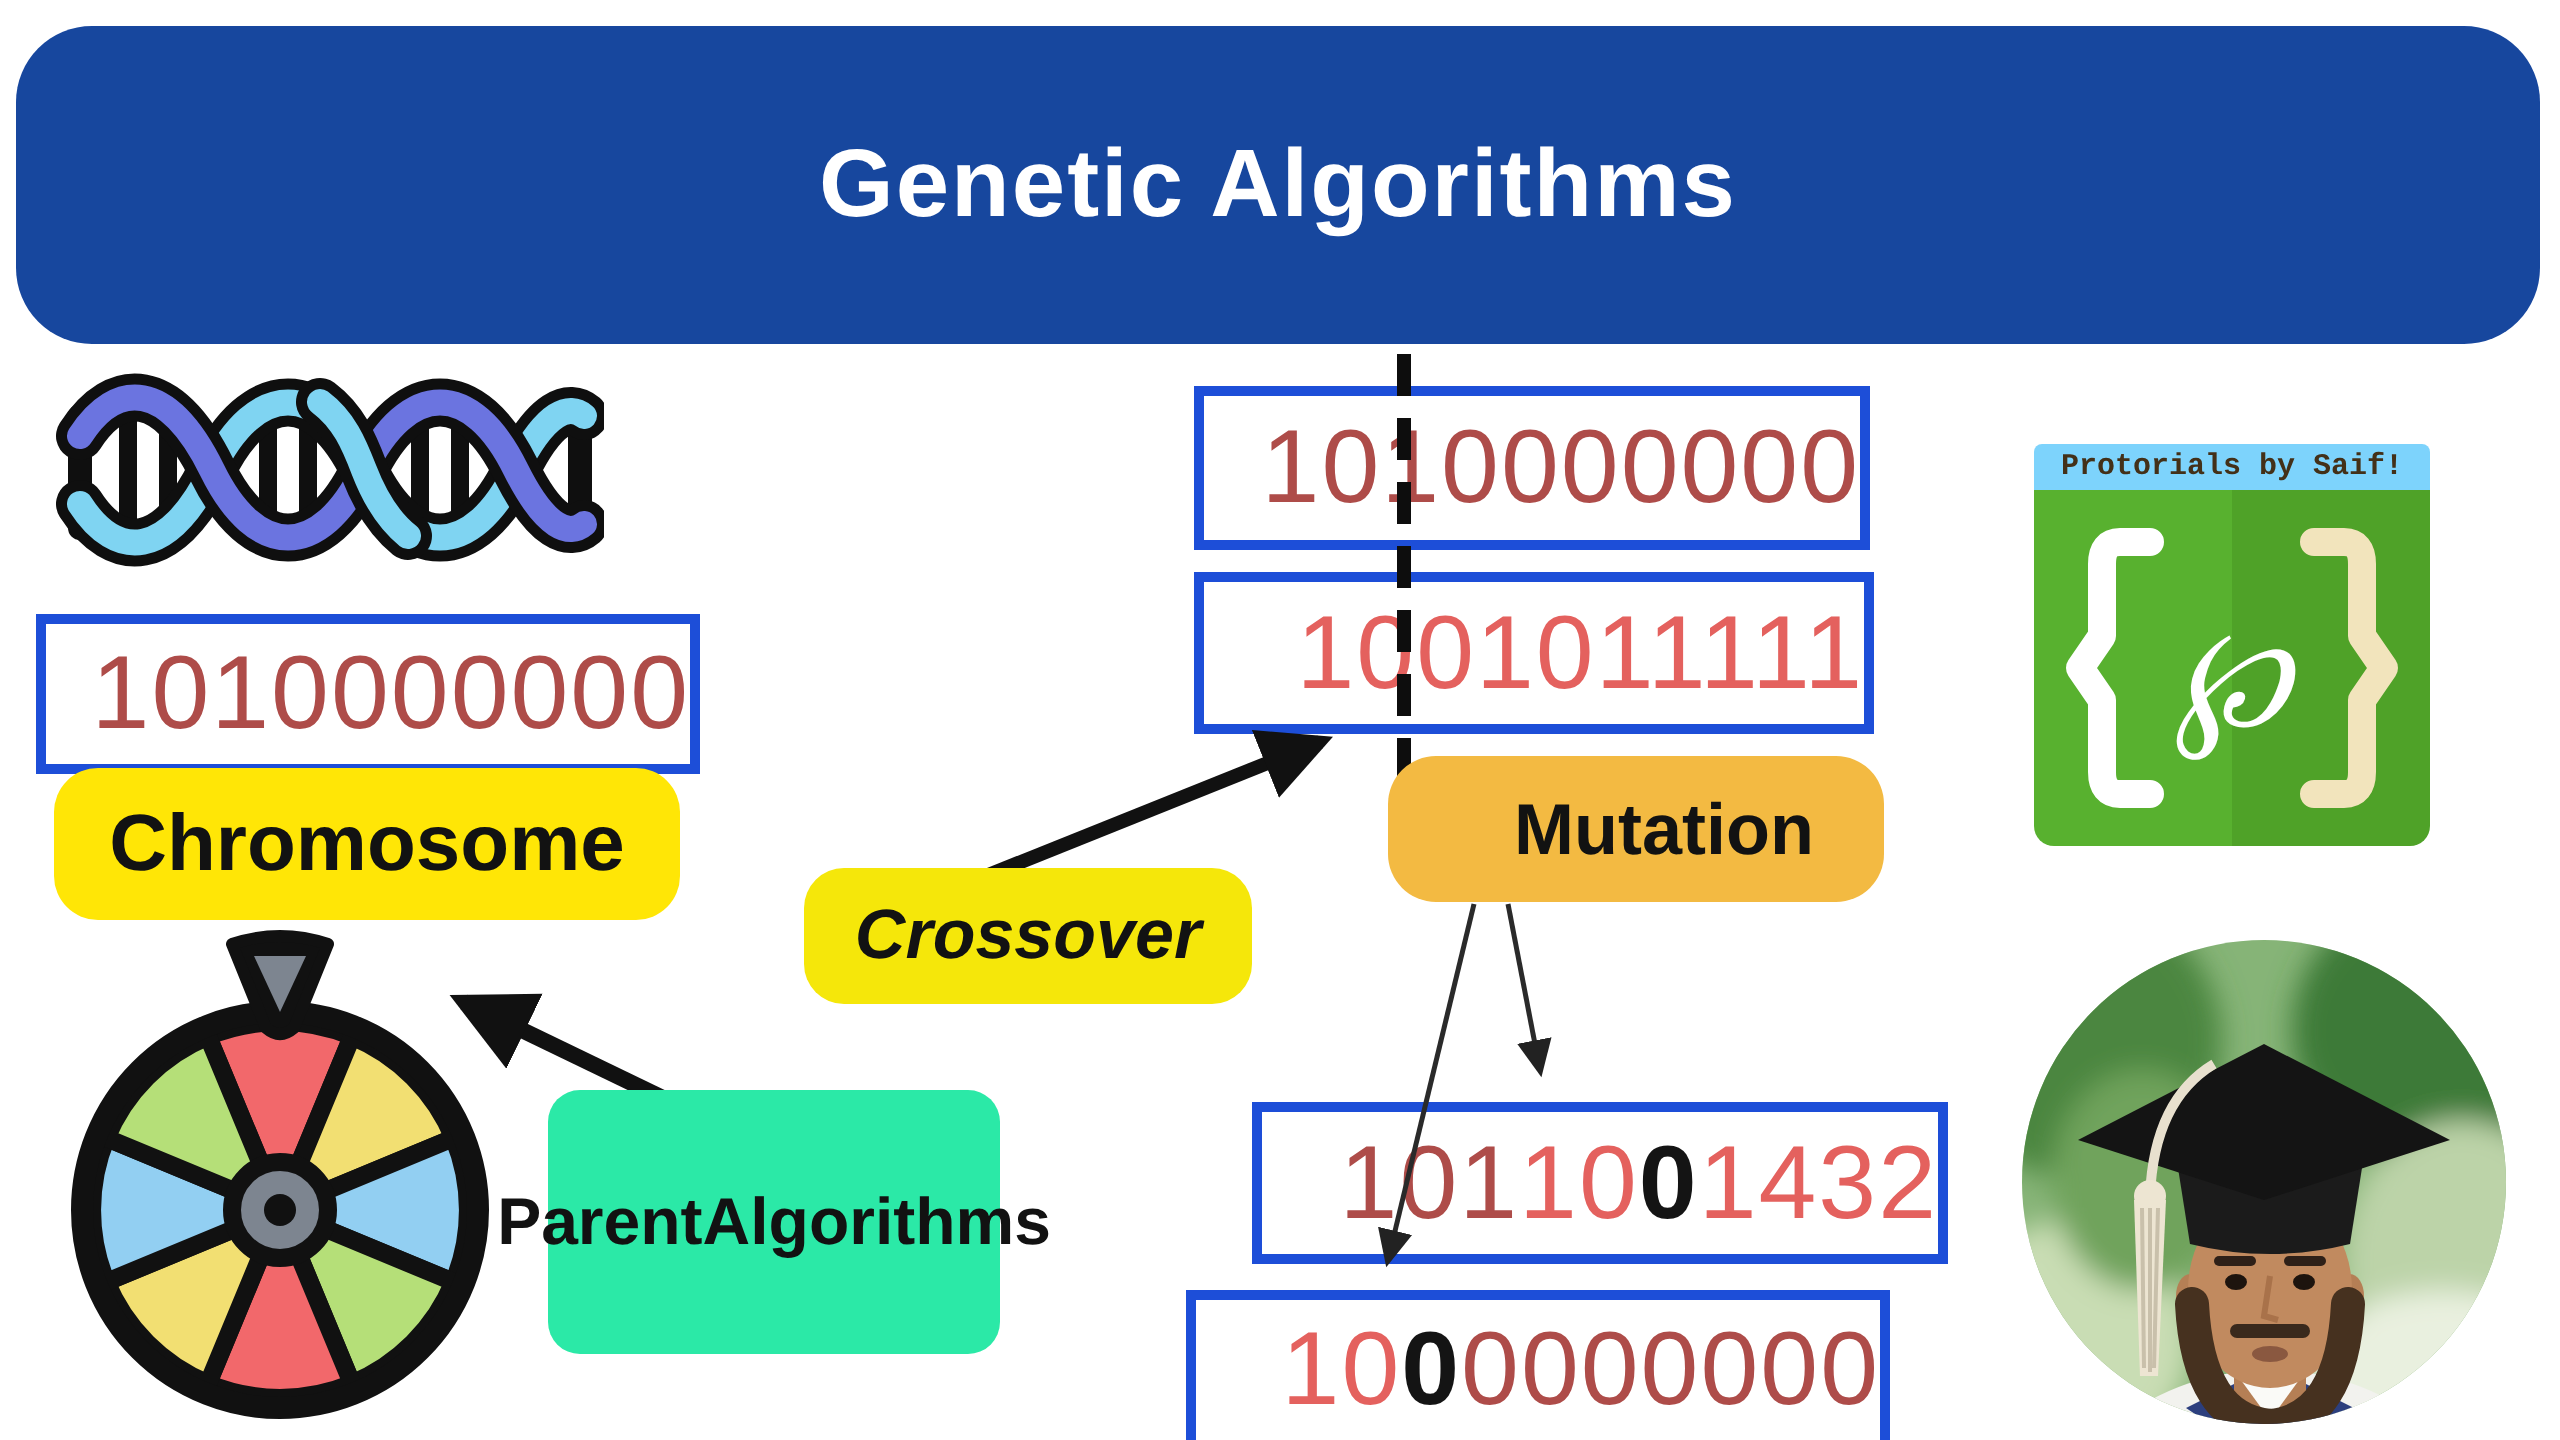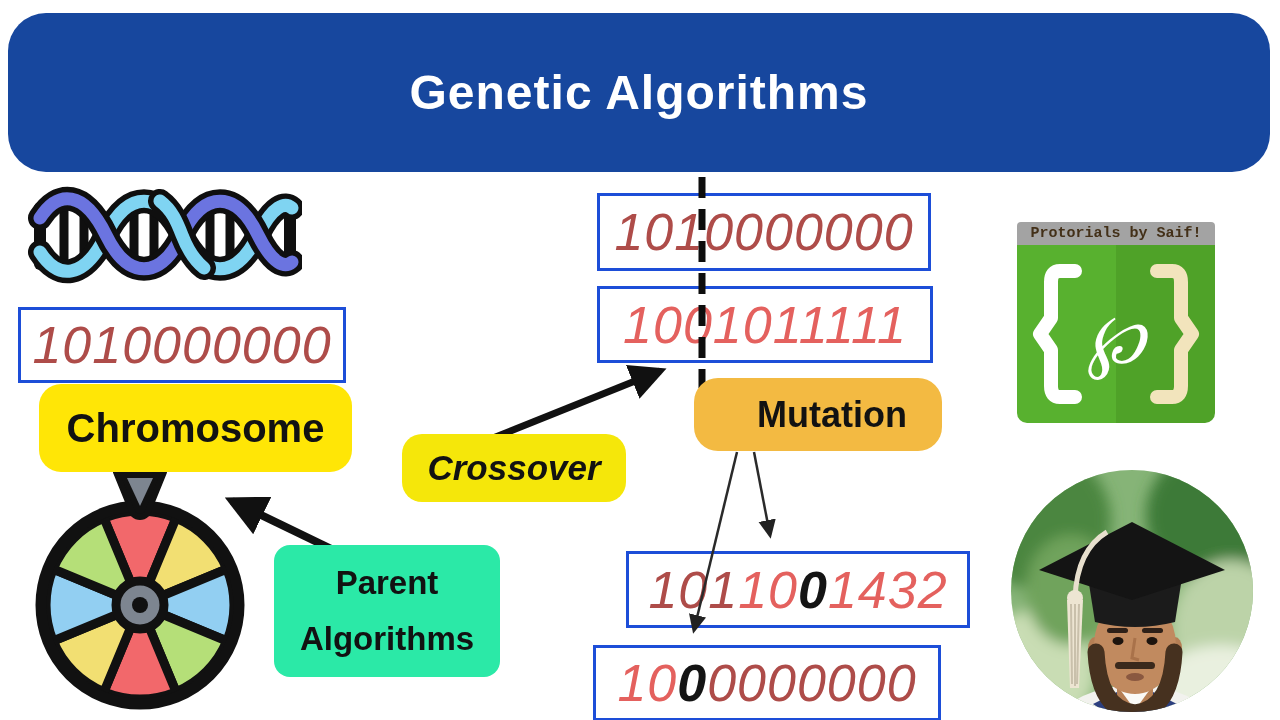--- a/index.html
+++ b/index.html
@@ -11,44 +11,44 @@
   .banner{
     position:absolute;left:8px;top:13px;width:1262px;height:159px;
     background:#17479E;border-radius:38px;z-index:2;
     display:flex;align-items:center;justify-content:center;
   }
   .banner-title{
     color:#ffffff;font-size:48px;font-weight:bold;letter-spacing:1px;
   }
   
   .bitbox{
-    position:absolute;background:#ffffff;border:3px solid #1d4ed8;
-    display:flex;align-items:center;justify-content:center;z-index:1;
-    font-size:52px;letter-spacing:1px;white-space:nowrap;font-style:italic;
+    position:absolute;background:#ffffff;border:5px solid #1d4ed8;
+    display:flex;align-items:center;justify-content:flex-end;z-index:1;
+    font-size:52px;letter-spacing:1px;white-space:nowrap;
   }
   .d-dark{color:#AE4C49;}
   .d-light{color:#E4615E;}
   .d-black{color:#141414;font-weight:bold;}
   
   .pill{
     position:absolute;z-index:10;display:flex;align-items:center;justify-content:center;
     color:#121212;font-weight:bold;text-align:center;
   }
-  .pill-chromosome{left:27px;top:384px;width:313px;height:88px;background:#FFE606;border-radius:22px;font-size:40px;margin-left:12px;}
+  .pill-chromosome{left:27px;top:384px;width:313px;height:76px;background:#FFE606;border-radius:22px;font-size:40px;}
   .pill-crossover {left:402px;top:434px;width:224px;height:68px;background:#F5E70A;border-radius:20px;font-size:35px;font-style:italic;}
   .pill-mutation  {left:694px;top:378px;width:220px;height:73px;background:#F3BA42;border-radius:24px;font-size:36px;padding-left:28px;}
   .pill-selection {left:274px;top:545px;width:226px;height:132px;background:#2BE9A7;border-radius:16px;
-                   font-size:33px;flex-direction:column;line-height:1.7;}
+                   font-size:33px;line-height:1.7;}
   
   .dna{position:absolute;left:26px;top:178px;width:276px;height:118px;z-index:1;}
   .wheel{position:absolute;left:28px;top:462px;width:224px;height:258px;z-index:1;}
   
   .logo{position:absolute;left:1017px;top:222px;width:198px;height:201px;z-index:2;}
   .logo-banner{
-    position:absolute;left:0;top:0;width:198px;height:23px;background:#a3a3a3;
+    position:absolute;left:0;top:0;width:198px;height:23px;background:#7dd3fc;
     border-radius:4px 4px 0 0;display:flex;align-items:center;justify-content:center;
     font-family:"Liberation Mono", monospace;font-weight:bold;font-size:15px;color:#433018;
     white-space:nowrap;
   }
   .logo-green{position:absolute;left:0;top:23px;width:198px;height:178px;border-radius:0 0 10px 10px;overflow:hidden;}
   .logo-green .half-l{position:absolute;left:0;top:0;width:99px;height:178px;background:#58B12F;}
   .logo-green .half-r{position:absolute;left:99px;top:0;width:99px;height:178px;background:#4FA228;}
   .logo-braces{position:absolute;left:0;top:0;width:198px;height:178px;}
   .logo-monogram{
     position:absolute;left:0;top:0;width:198px;height:178px;

